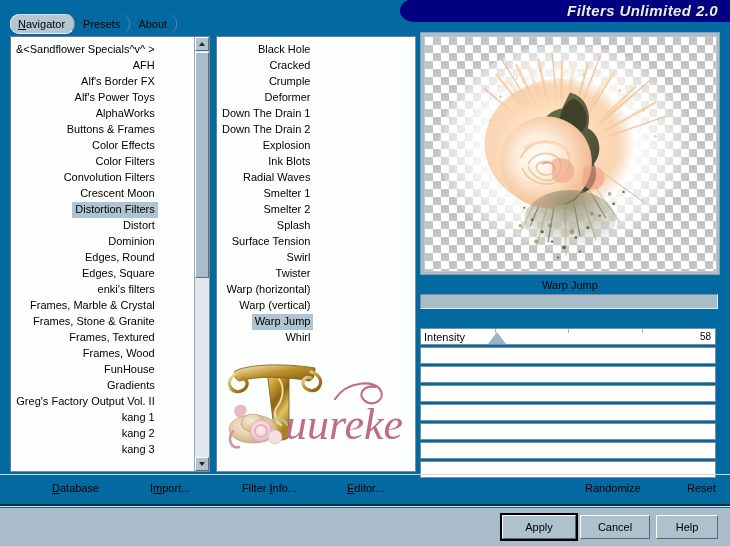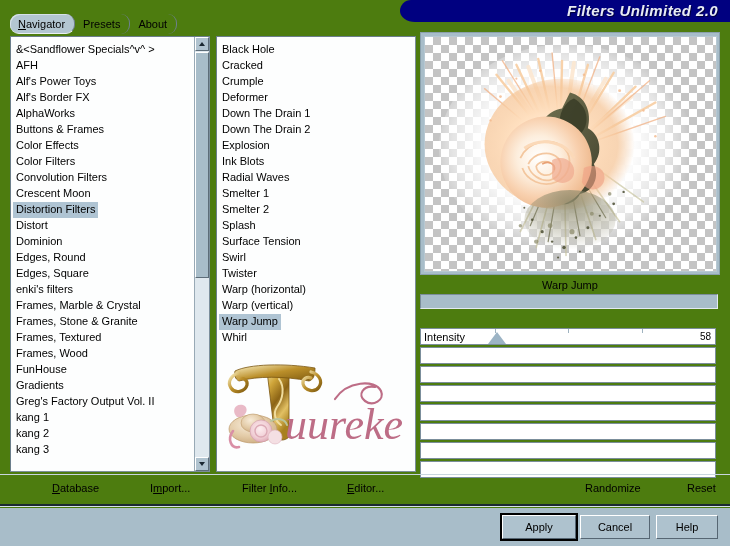--- a/index.html
+++ b/index.html
@@ -4,21 +4,21 @@
 <style>
   * { box-sizing: border-box; margin: 0; padding: 0; }
   html, body {
     width: 730px; height: 546px;
     font-family: "Liberation Sans", sans-serif;
     overflow: hidden;
   }
   #app {
     position: relative;
     width: 730px; height: 546px;
-    background: #4d7c0f;
+    background: #0369a1;
   }
 
   
   .titlebar {
     position: absolute; left: 0; top: 0; width: 730px; height: 22px;
     overflow: hidden;
   }
   .titlebar-fill {
     position: absolute; right: 0; top: 0; width: 300px; height: 22px;
     background: #000080;
@@ -83,21 +83,21 @@
     padding: 2px 0 0 2px;
   }
   .list-item {
     height: 16px; line-height: 15px;
     font-size: 11px; color: #000;
     padding: 0 3px;
     white-space: nowrap;
     display: inline-block;
     cursor: default;
   }
-  .list-row { height: 16px; }
+  .list-row { height: 16px; text-align: right; }
   .list-item.sel {
     background: #afc4d3;
   }
 
   
   .vscroll {
     position: absolute; right: 0; top: 0; width: 15px; height: 434px;
     background: #dfe8ee;
     border-left: 1px solid #98a9b5;
   }
@@ -268,22 +268,22 @@
     </div>
     <div class="tab">
       <span>About</span>
     </div>
   </div>
 
   <div class="panel-left">
     <div class="list" id="cat-list">
         <div class="list-row"><div class="list-item">&amp;&lt;Sandflower Specials^v^ &gt;</div></div>
         <div class="list-row"><div class="list-item">AFH</div></div>
+        <div class="list-row"><div class="list-item">Alf's Border FX</div></div>
         <div class="list-row"><div class="list-item">Alf's Power Toys</div></div>
-        <div class="list-row"><div class="list-item">Alf's Border FX</div></div>
         <div class="list-row"><div class="list-item">AlphaWorks</div></div>
         <div class="list-row"><div class="list-item">Buttons &amp; Frames</div></div>
         <div class="list-row"><div class="list-item">Color Effects</div></div>
         <div class="list-row"><div class="list-item">Color Filters</div></div>
         <div class="list-row"><div class="list-item">Convolution Filters</div></div>
         <div class="list-row"><div class="list-item">Crescent Moon</div></div>
         <div class="list-row"><div class="list-item sel">Distortion Filters</div></div>
         <div class="list-row"><div class="list-item">Distort</div></div>
         <div class="list-row"><div class="list-item">Dominion</div></div>
         <div class="list-row"><div class="list-item">Edges, Round</div></div>

